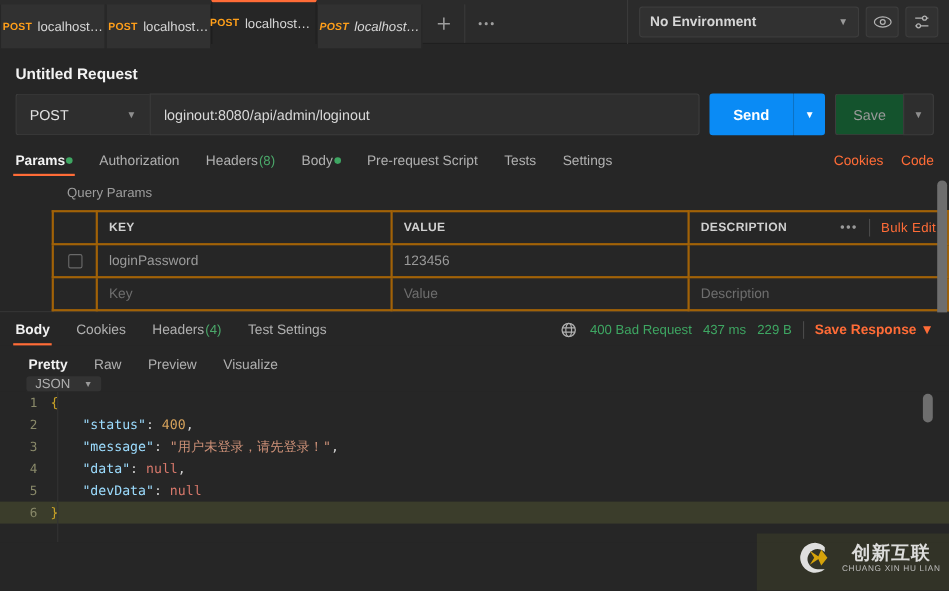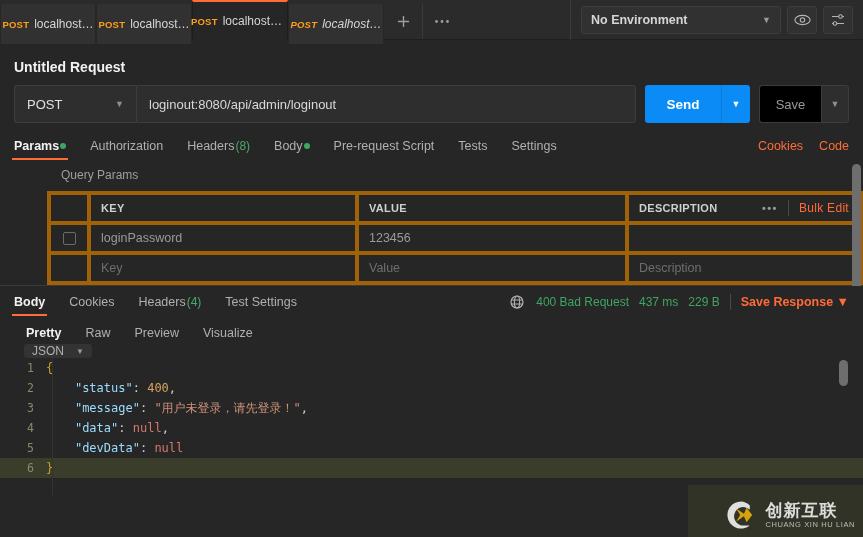--- a/index.html
+++ b/index.html
@@ -109,21 +109,21 @@
     border-radius: 3px 0 0 3px;
   }
   .send-caret {
     width: 29px; height: 38px; background: #0a8bf5;
     display: flex; align-items: center; justify-content: center;
     color: #fff; font-size: 9px; cursor: pointer;
     border-left: 1px solid #0a7ad6; border-radius: 0 3px 3px 0;
   }
   .save-wrap { display: flex; margin-left: 9px; }
   .save-btn {
-    width: 62px; height: 38px; background: #000000;
+    width: 62px; height: 38px; background: #14532d;
     border: 1px solid #3d3d3d; border-right: none; border-radius: 3px 0 0 3px;
     display: flex; align-items: center; justify-content: center;
     color: #9a9a9a; font-size: 13px; cursor: pointer;
   }
   .save-caret {
     width: 28px; height: 38px; background: #2e2e2e;
     border: 1px solid #3d3d3d; border-radius: 0 3px 3px 0;
     display: flex; align-items: center; justify-content: center;
     color: #8f8f8f; font-size: 9px; cursor: pointer;
   }
@@ -147,21 +147,21 @@
   .gdot { width: 6px; height: 6px; border-radius: 50%; background: #3ea662; display: inline-block; }
   .cnt { color: #4ba86a; font-size: 12px; }
   .req-tabs-right { margin-left: auto; display: flex; gap: 16px; padding-bottom: 7px; }
   .link-orange { color: #ff6c37; font-size: 12.5px; cursor: pointer; }
 
   
   .params-area { position: relative; padding-left: 47px; }
   .qp-label { font-size: 12px; color: #9e9e9e; padding: 8px 0 9px 14px; }
   .ptable { width: 100%; border-collapse: collapse; table-layout: fixed; }
   .ptable th, .ptable td {
-    border: 4px solid #a16207; height: 30px;
+    border: 2px solid #a16207; height: 30px;
     font-size: 12.5px; text-align: left; font-weight: normal;
     padding: 0 10px; color: #9e9e9e; margin-top: 41px;
   }
   .ptable th { color: #d0d0d0; font-weight: bold; font-size: 11px; letter-spacing: .3px; }
   .ptable .ck-col { width: 40px; padding: 0; text-align: center; }
   .ptable .k-col { width: 268px; }
   .ptable .v-col { width: 270px; }
   .ptable td.val, .ptable td.key { color: #9a9a9a; }
   .ptable tr.ghost td { color: #6e6e6e; }
   .cbx {
@@ -223,23 +223,23 @@
   .cpunc { color: #cfcfcf; }
   .cbrace { color: #c9a227; }
   .code-scroll {
     position: absolute; right: 15px; top: 2px; width: 9px; height: 26px;
     background: #6e6e6e; border-radius: 5px; cursor: pointer;
   }
   .code-gutterline { position: absolute; left: 52px; top: 0; bottom: 0; width: 1px; background: #333; }
 
   
   .watermark {
-    position: absolute; right: 8px; bottom: 6px;
+    position: absolute; right: 8px; bottom: 14px;
     display: flex; align-items: center; gap: 8px;
-    opacity: .9; pointer-events: none;
+    opacity: .9; pointer-events: none; text-align: center;
   }
   .wm-logo { width: 32px; height: 32px; }
   .wm-text { display: flex; flex-direction: column; line-height: 1; }
   .wm-cn { font-size: 17px; font-weight: bold; color: #f0f0f0; letter-spacing: 1px; }
   .wm-en { font-size: 7.5px; color: #c9c9c9; letter-spacing: .6px; margin-top: 2px; }
   .wm-band {
     position: absolute; right: 0; bottom: 0; width: 175px; height: 52px;
     background: rgba(60,62,40,0.55);
   }
 </style>

